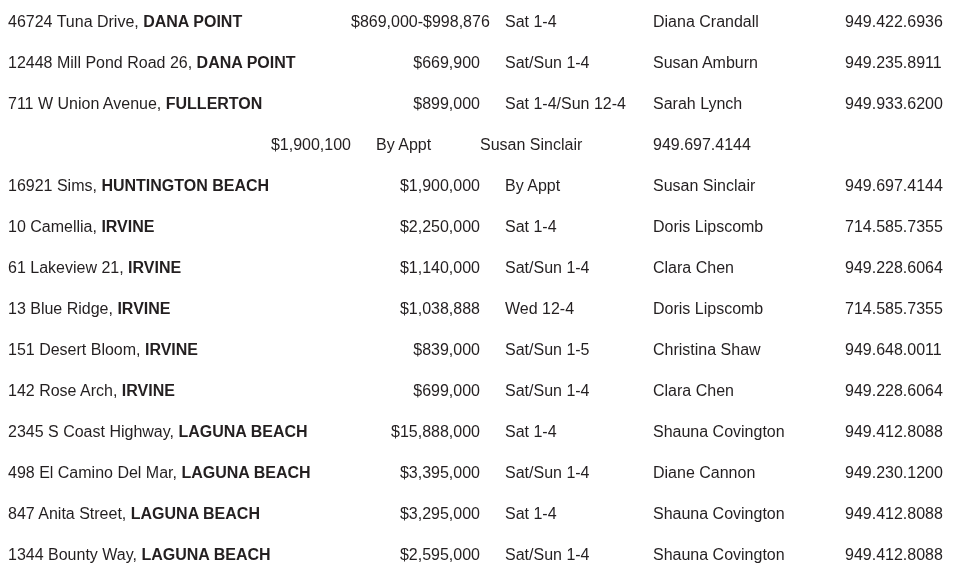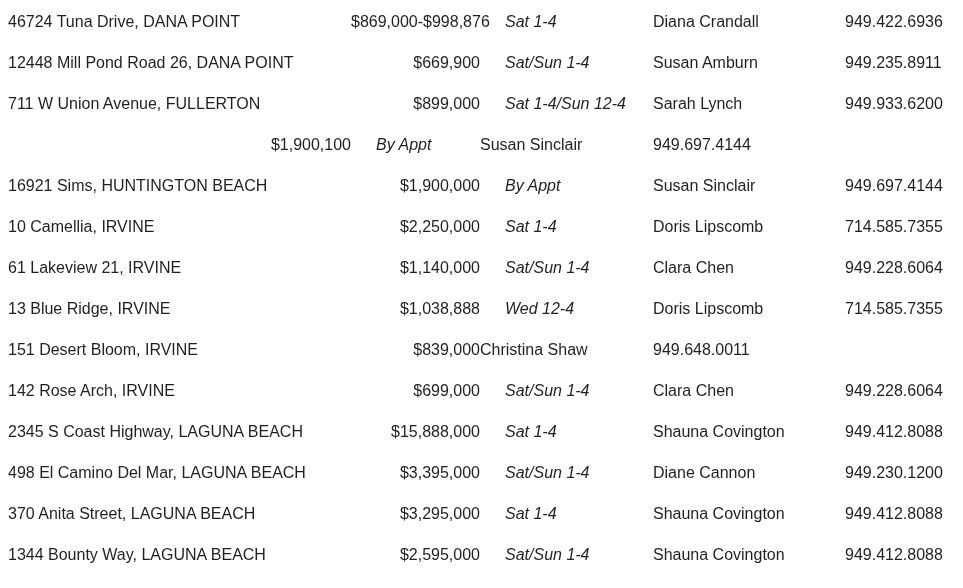--- a/index.html
+++ b/index.html
@@ -22,28 +22,27 @@
     display: grid;
     grid-template-columns: 343px 129px 173px 192px 118px;
     height: 41px;
     align-items: center;
     white-space: nowrap;
   }
   .cell {
     overflow: visible;
   }
   .address .city {
-    font-weight: 400;
+    font-weight: 700;
   }
   .price {
     text-align: right;
   }
   .times {
     padding-left: 25px;
-    font-style: italic;
   }
 </style>
 </head>
 <body>
 
 <div class="listing-table" id="listing-table">
   <div class="row">
     <div class="cell address">
       <span class="street">46724 Tuna Drive,</span>
       <span class="city">DANA POINT</span>
@@ -126,20 +125,21 @@
     <div class="cell agent">Doris Lipscomb</div>
     <div class="cell phone">714.585.7355</div>
   </div>
 
   <div class="row">
     <div class="cell address">
       <span class="street">151 Desert Bloom,</span>
       <span class="city">IRVINE</span>
     </div>
     <div class="cell price">$839,000</div>
+    <div class="cell times">Sat/Sun 1-5</div>
     <div class="cell agent">Christina Shaw</div>
     <div class="cell phone">949.648.0011</div>
   </div>
 
   <div class="row">
     <div class="cell address">
       <span class="street">142 Rose Arch,</span>
       <span class="city">IRVINE</span>
     </div>
     <div class="cell price">$699,000</div>
@@ -165,21 +165,21 @@
       <span class="city">LAGUNA BEACH</span>
     </div>
     <div class="cell price">$3,395,000</div>
     <div class="cell times">Sat/Sun 1-4</div>
     <div class="cell agent">Diane Cannon</div>
     <div class="cell phone">949.230.1200</div>
   </div>
 
   <div class="row">
     <div class="cell address">
-      <span class="street">370 Anita Street,</span>
+      <span class="street">847 Anita Street,</span>
       <span class="city">LAGUNA BEACH</span>
     </div>
     <div class="cell price">$3,295,000</div>
     <div class="cell times">Sat 1-4</div>
     <div class="cell agent">Shauna Covington</div>
     <div class="cell phone">949.412.8088</div>
   </div>
 
   <div class="row">
     <div class="cell address">

